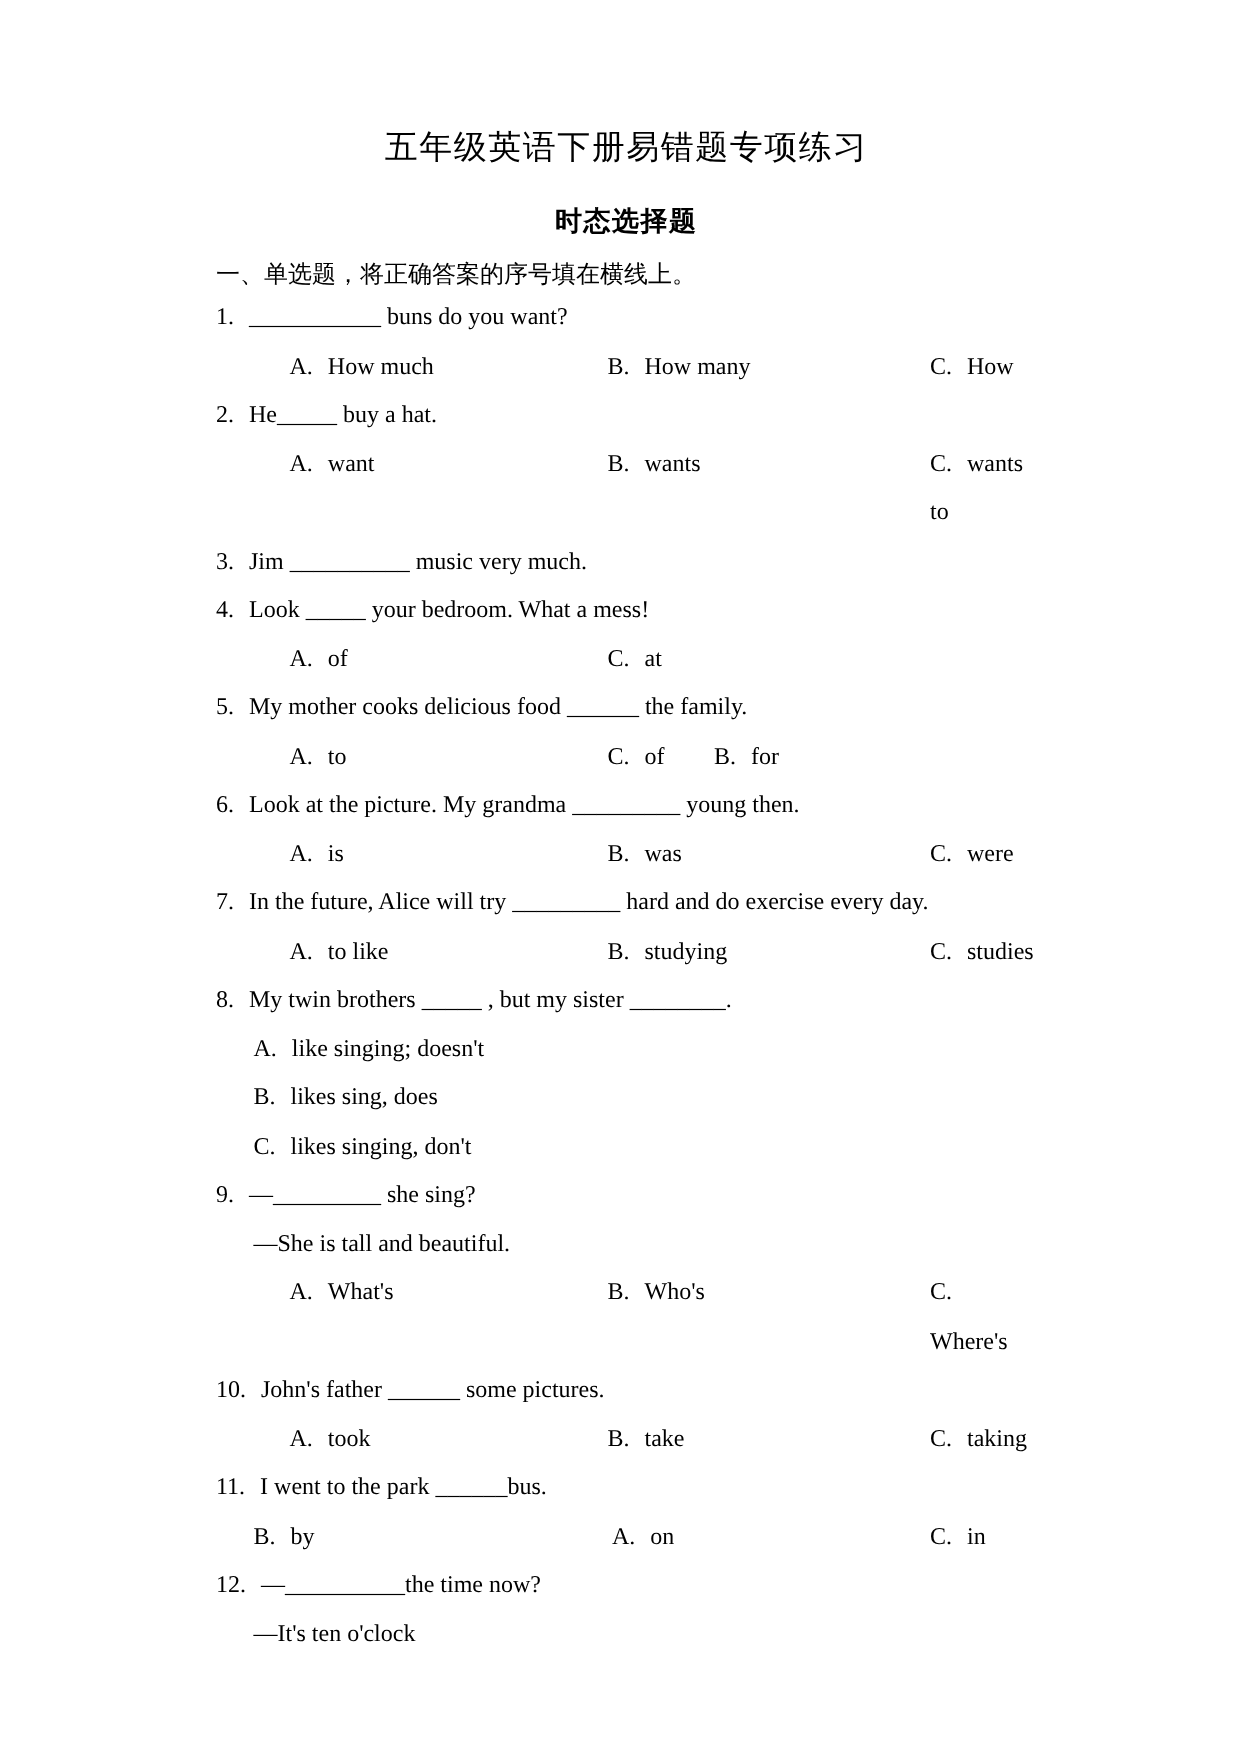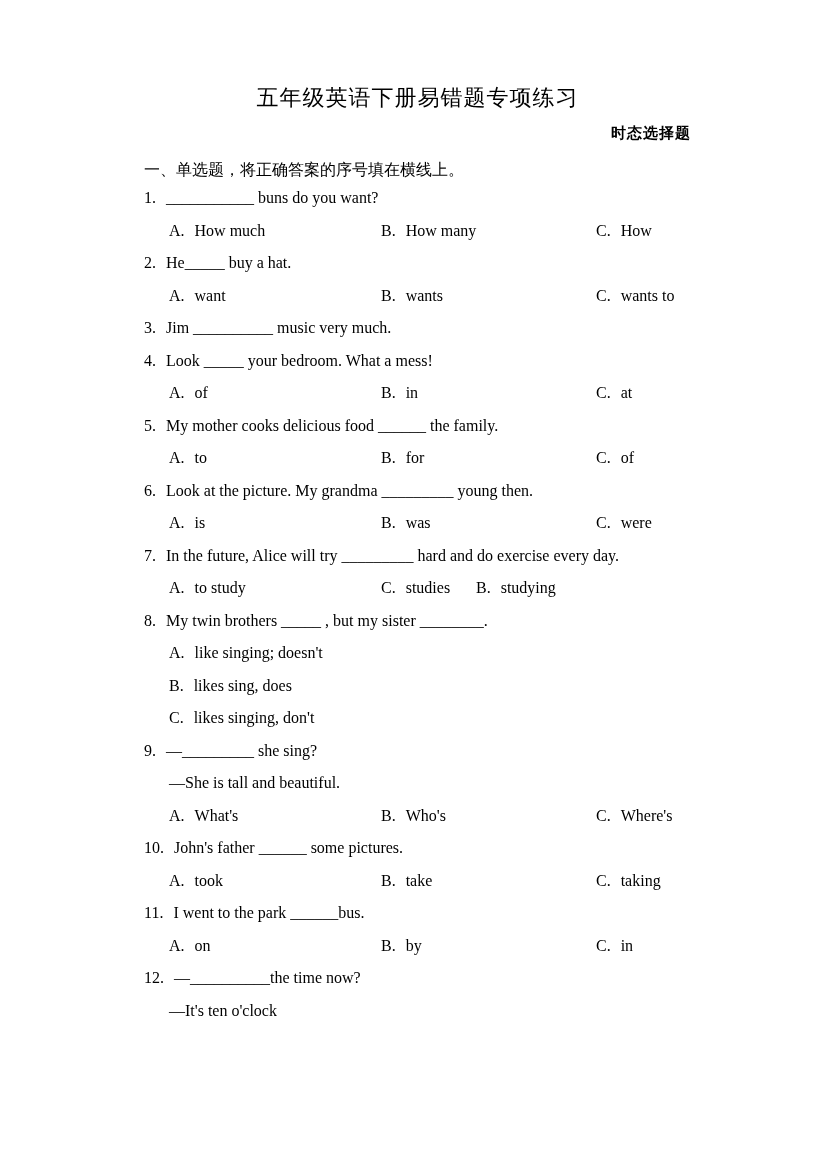--- a/index.html
+++ b/index.html
@@ -21,25 +21,25 @@
     overflow: hidden;
   }
   .doc-title {
     text-align: center;
     font-size: 22px;
     line-height: 27px;
     font-weight: normal;
     letter-spacing: 1px;
   }
   .doc-subtitle {
-    text-align: right;
-    font-size: 15px;
+    text-align: center;
+    font-size: 18px;
     line-height: 26px;
     font-weight: bold;
-    margin-top: 9px;
+    margin-top: 23px;
     letter-spacing: 1px;
     font-family: "Liberation Sans", "DejaVu Sans", sans-serif;
   }
   .section-header {
     margin-top: 14px;
     font-size: 16px;
     line-height: 20px;
     font-weight: 400;
     font-family: "Liberation Sans", "DejaVu Sans", sans-serif;
   }
@@ -56,21 +56,21 @@
   }
   .indent {
     padding-left: 25px;
   }
   .opt-row {
     display: flex;
     line-height: 32.5px;
     padding-left: 25px;
   }
   .opt { white-space: pre-wrap; }
-  .opt-a { width: 212px; }
+  .opt-a { width: 212px; margin-left: 24px; }
   .opt-b { width: 215px; }
   .opt-c { flex: 1; }
   .opt-label {
     display: inline-block;
     margin-right: 10px;
   }
 </style>
 </head>
 <body>
 
@@ -101,49 +101,48 @@
     </div>
 
     <div>
       <div class="line"><span class="q-num">3.</span><span>Jim __________ music very much.</span></div>
     </div>
 
     <div>
       <div class="line"><span class="q-num">4.</span><span>Look _____ your bedroom. What a mess!</span></div>
       <div class="opt-row">
         <div class="opt opt-a"><span class="opt-label">A.</span><span>of</span></div>
-        <div class="opt opt-b"><span class="opt-label">B.</span><span>in</span></div>
         <div class="opt opt-c"><span class="opt-label">C.</span><span>at</span></div>
       </div>
     </div>
 
     <div>
       <div class="line"><span class="q-num">5.</span><span>My mother cooks delicious food ______ the family.</span></div>
       <div class="opt-row">
         <div class="opt opt-a"><span class="opt-label">A.</span><span>to</span></div>
+        <div class="opt opt-c"><span class="opt-label">C.</span><span>of</span></div>
         <div class="opt opt-b"><span class="opt-label">B.</span><span>for</span></div>
-        <div class="opt opt-c"><span class="opt-label">C.</span><span>of</span></div>
       </div>
     </div>
 
     <div>
       <div class="line"><span class="q-num">6.</span><span>Look at the picture. My grandma _________ young then.</span></div>
       <div class="opt-row">
         <div class="opt opt-a"><span class="opt-label">A.</span><span>is</span></div>
         <div class="opt opt-b"><span class="opt-label">B.</span><span>was</span></div>
         <div class="opt opt-c"><span class="opt-label">C.</span><span>were</span></div>
       </div>
     </div>
 
     <div>
       <div class="line"><span class="q-num">7.</span><span>In the future, Alice will try _________ hard and do exercise every day.</span></div>
       <div class="opt-row">
-        <div class="opt opt-a"><span class="opt-label">A.</span><span>to study</span></div>
+        <div class="opt opt-a"><span class="opt-label">A.</span><span>to like</span></div>
+        <div class="opt opt-b"><span class="opt-label">B.</span><span>studying</span></div>
         <div class="opt opt-c"><span class="opt-label">C.</span><span>studies</span></div>
-        <div class="opt opt-b"><span class="opt-label">B.</span><span>studying</span></div>
       </div>
     </div>
 
     <div>
       <div class="line"><span class="q-num">8.</span><span>My twin brothers _____ , but my sister ________.</span></div>
       <div class="line indent"><span class="opt-label">A.</span><span>like singing; doesn't</span></div>
       <div class="line indent"><span class="opt-label">B.</span><span>likes sing, does</span></div>
       <div class="line indent"><span class="opt-label">C.</span><span>likes singing, don't</span></div>
     </div>
 
@@ -162,22 +161,22 @@
       <div class="opt-row">
         <div class="opt opt-a"><span class="opt-label">A.</span><span>took</span></div>
         <div class="opt opt-b"><span class="opt-label">B.</span><span>take</span></div>
         <div class="opt opt-c"><span class="opt-label">C.</span><span>taking</span></div>
       </div>
     </div>
 
     <div>
       <div class="line"><span class="q-num">11.</span><span>I went to the park ______bus.</span></div>
       <div class="opt-row">
+        <div class="opt opt-b"><span class="opt-label">B.</span><span>by</span></div>
         <div class="opt opt-a"><span class="opt-label">A.</span><span>on</span></div>
-        <div class="opt opt-b"><span class="opt-label">B.</span><span>by</span></div>
         <div class="opt opt-c"><span class="opt-label">C.</span><span>in</span></div>
       </div>
     </div>
 
     <div>
       <div class="line"><span class="q-num">12.</span><span>—__________the time now?</span></div>
       <div class="line indent">—It's ten o'clock</div>
     </div>
 
   </div>

